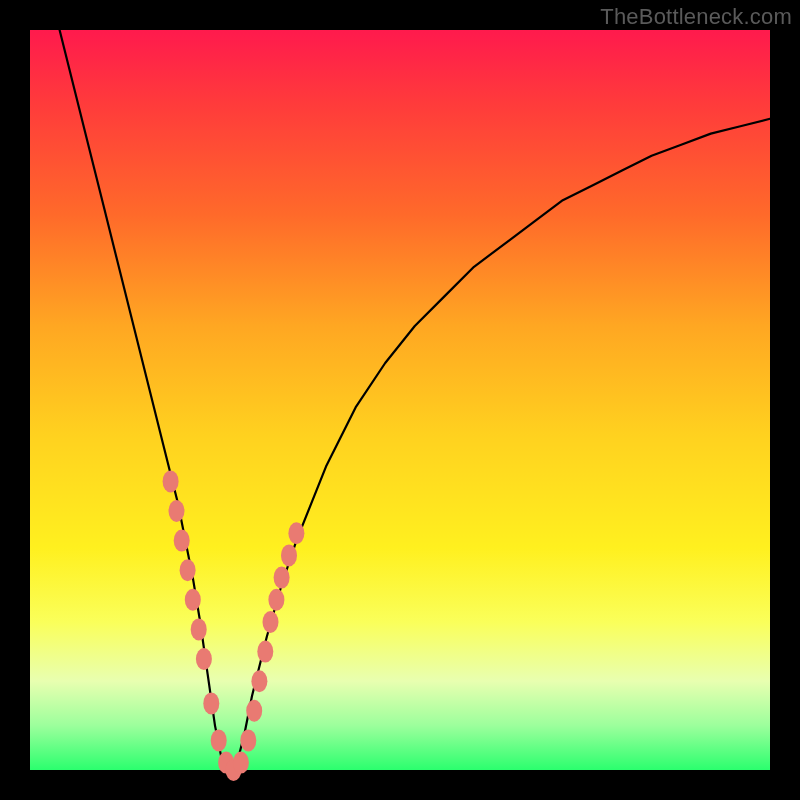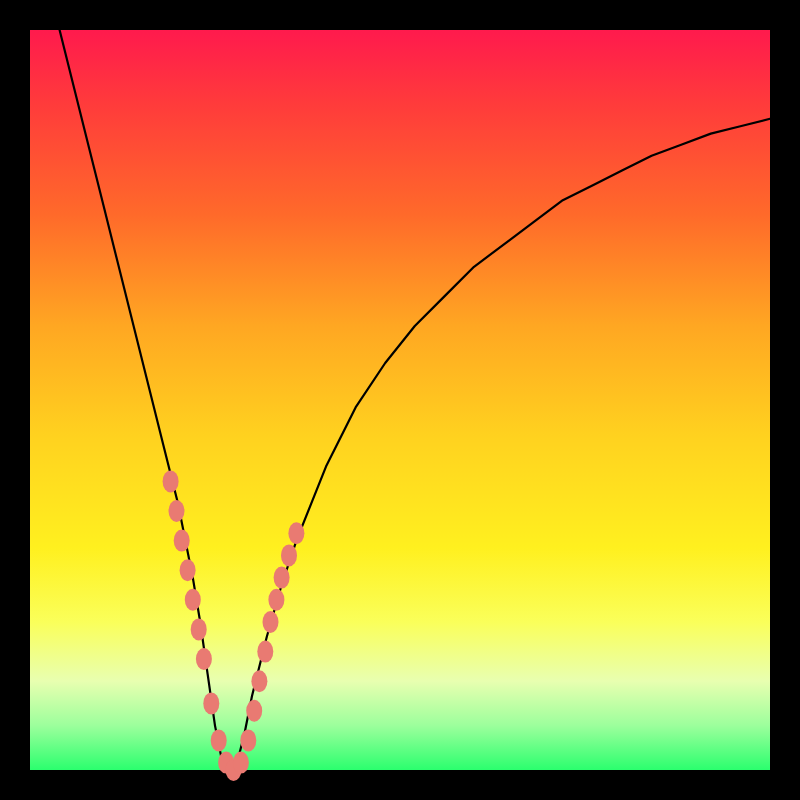--- a/index.html
+++ b/index.html
@@ -53,20 +53,21 @@
     width: 740px;
     height: 740px;
     overflow: visible;
   }
 </style>
 </head>
 <body>
 
 <div class="frame">
   <div class="plot-area"></div>
+  <div class="watermark">TheBottleneck.com</div>
   <svg class="overlay" viewBox="0 0 740 740">
     <path id="curve-path" fill="none" stroke-width="2.2" stroke-linecap="round" stroke-linejoin="round" d="M29.6 0.0 L44.4 59.2 L59.2 118.4 L74.0 177.6 L88.8 236.8 L103.6 296.0 L118.4 355.2 L133.2 414.4 L148.0 473.6 L162.8 547.6 L170.2 592.0 L177.6 643.8 L185.0 695.6 L192.4 732.6 L199.8 740.0 L207.2 732.6 L214.6 703.0 L222.0 666.0 L236.8 606.8 L251.6 555.0 L266.4 510.6 L281.2 473.6 L296.0 436.6 L325.6 377.4 L355.2 333.0 L384.8 296.0 L414.4 266.4 L444.0 236.8 L473.6 214.6 L503.2 192.4 L532.8 170.2 L562.4 155.4 L592.0 140.6 L621.6 125.8 L651.2 114.7 L680.8 103.6 L710.4 96.2 L740.0 88.8" stroke="#000000"></path>
     <g id="dots-group">
         <ellipse cx="140.6" cy="451.4" rx="8" ry="11" fill="#e97a72"></ellipse>
         <ellipse cx="146.5" cy="481.0" rx="8" ry="11" fill="#e97a72"></ellipse>
         <ellipse cx="151.7" cy="510.6" rx="8" ry="11" fill="#e97a72"></ellipse>
         <ellipse cx="157.6" cy="540.2" rx="8" ry="11" fill="#e97a72"></ellipse>
         <ellipse cx="162.8" cy="569.8" rx="8" ry="11" fill="#e97a72"></ellipse>
         <ellipse cx="168.7" cy="599.4" rx="8" ry="11" fill="#e97a72"></ellipse>
         <ellipse cx="173.9" cy="629.0" rx="8" ry="11" fill="#e97a72"></ellipse>

